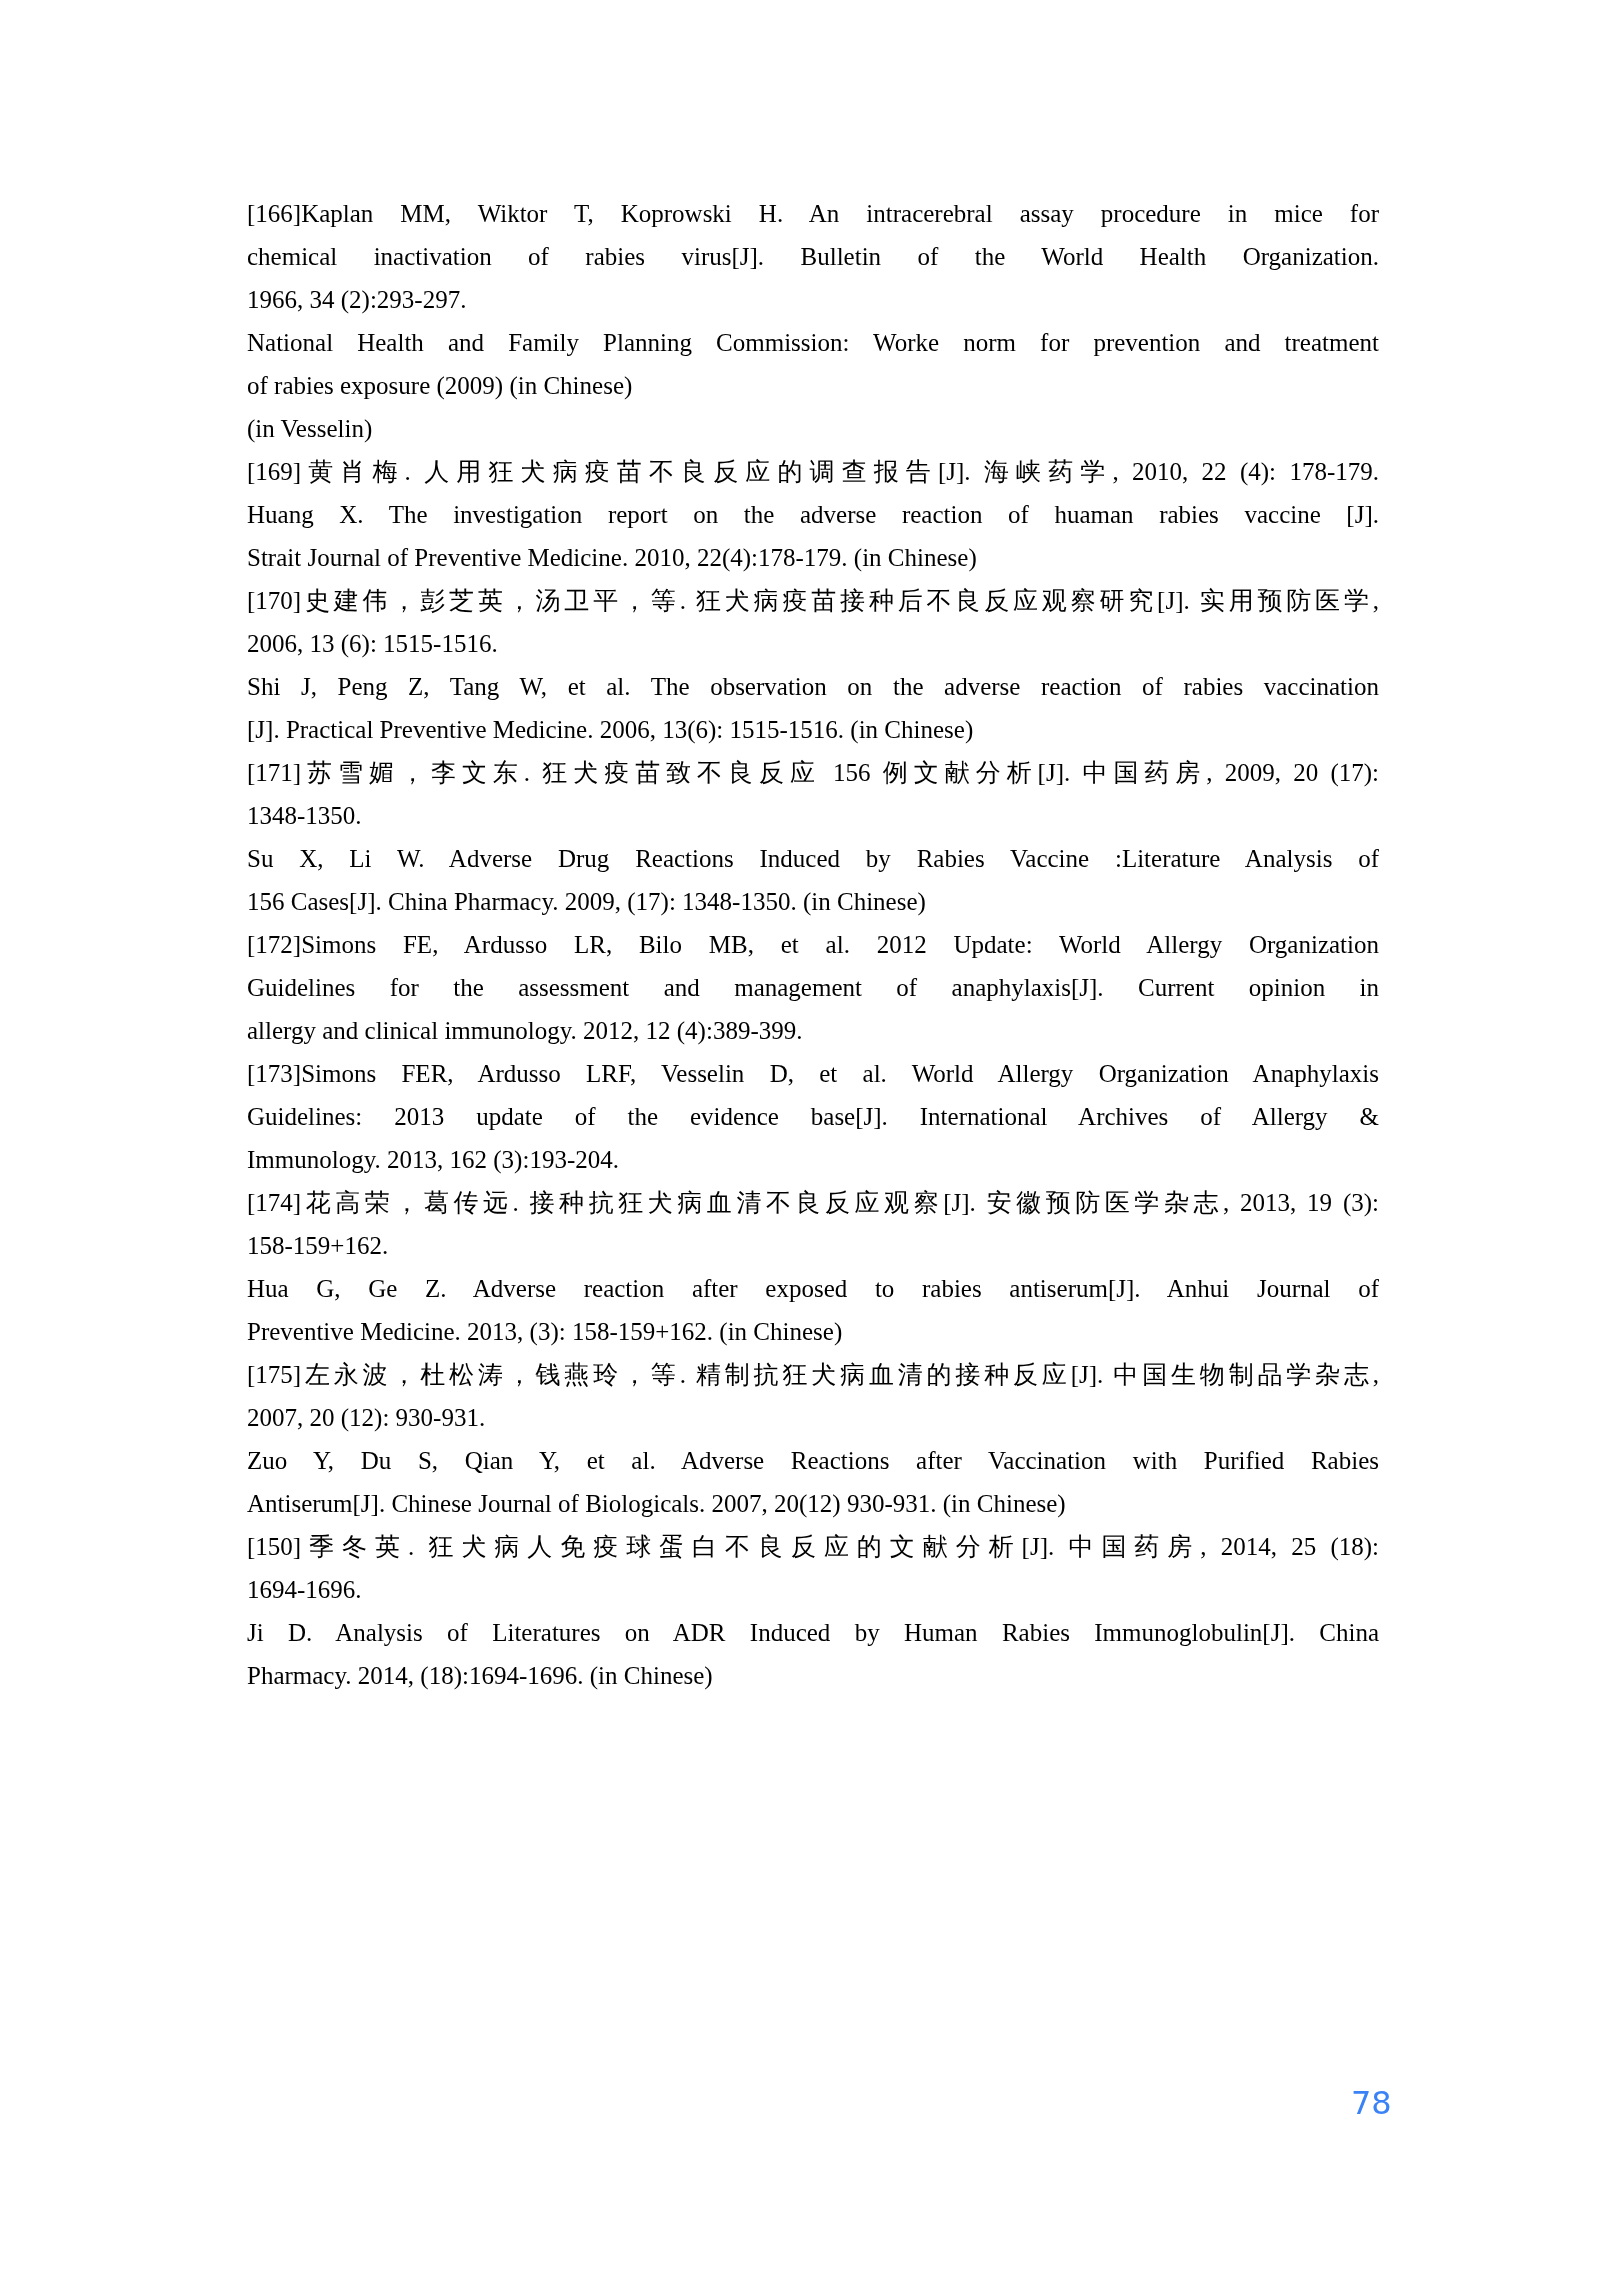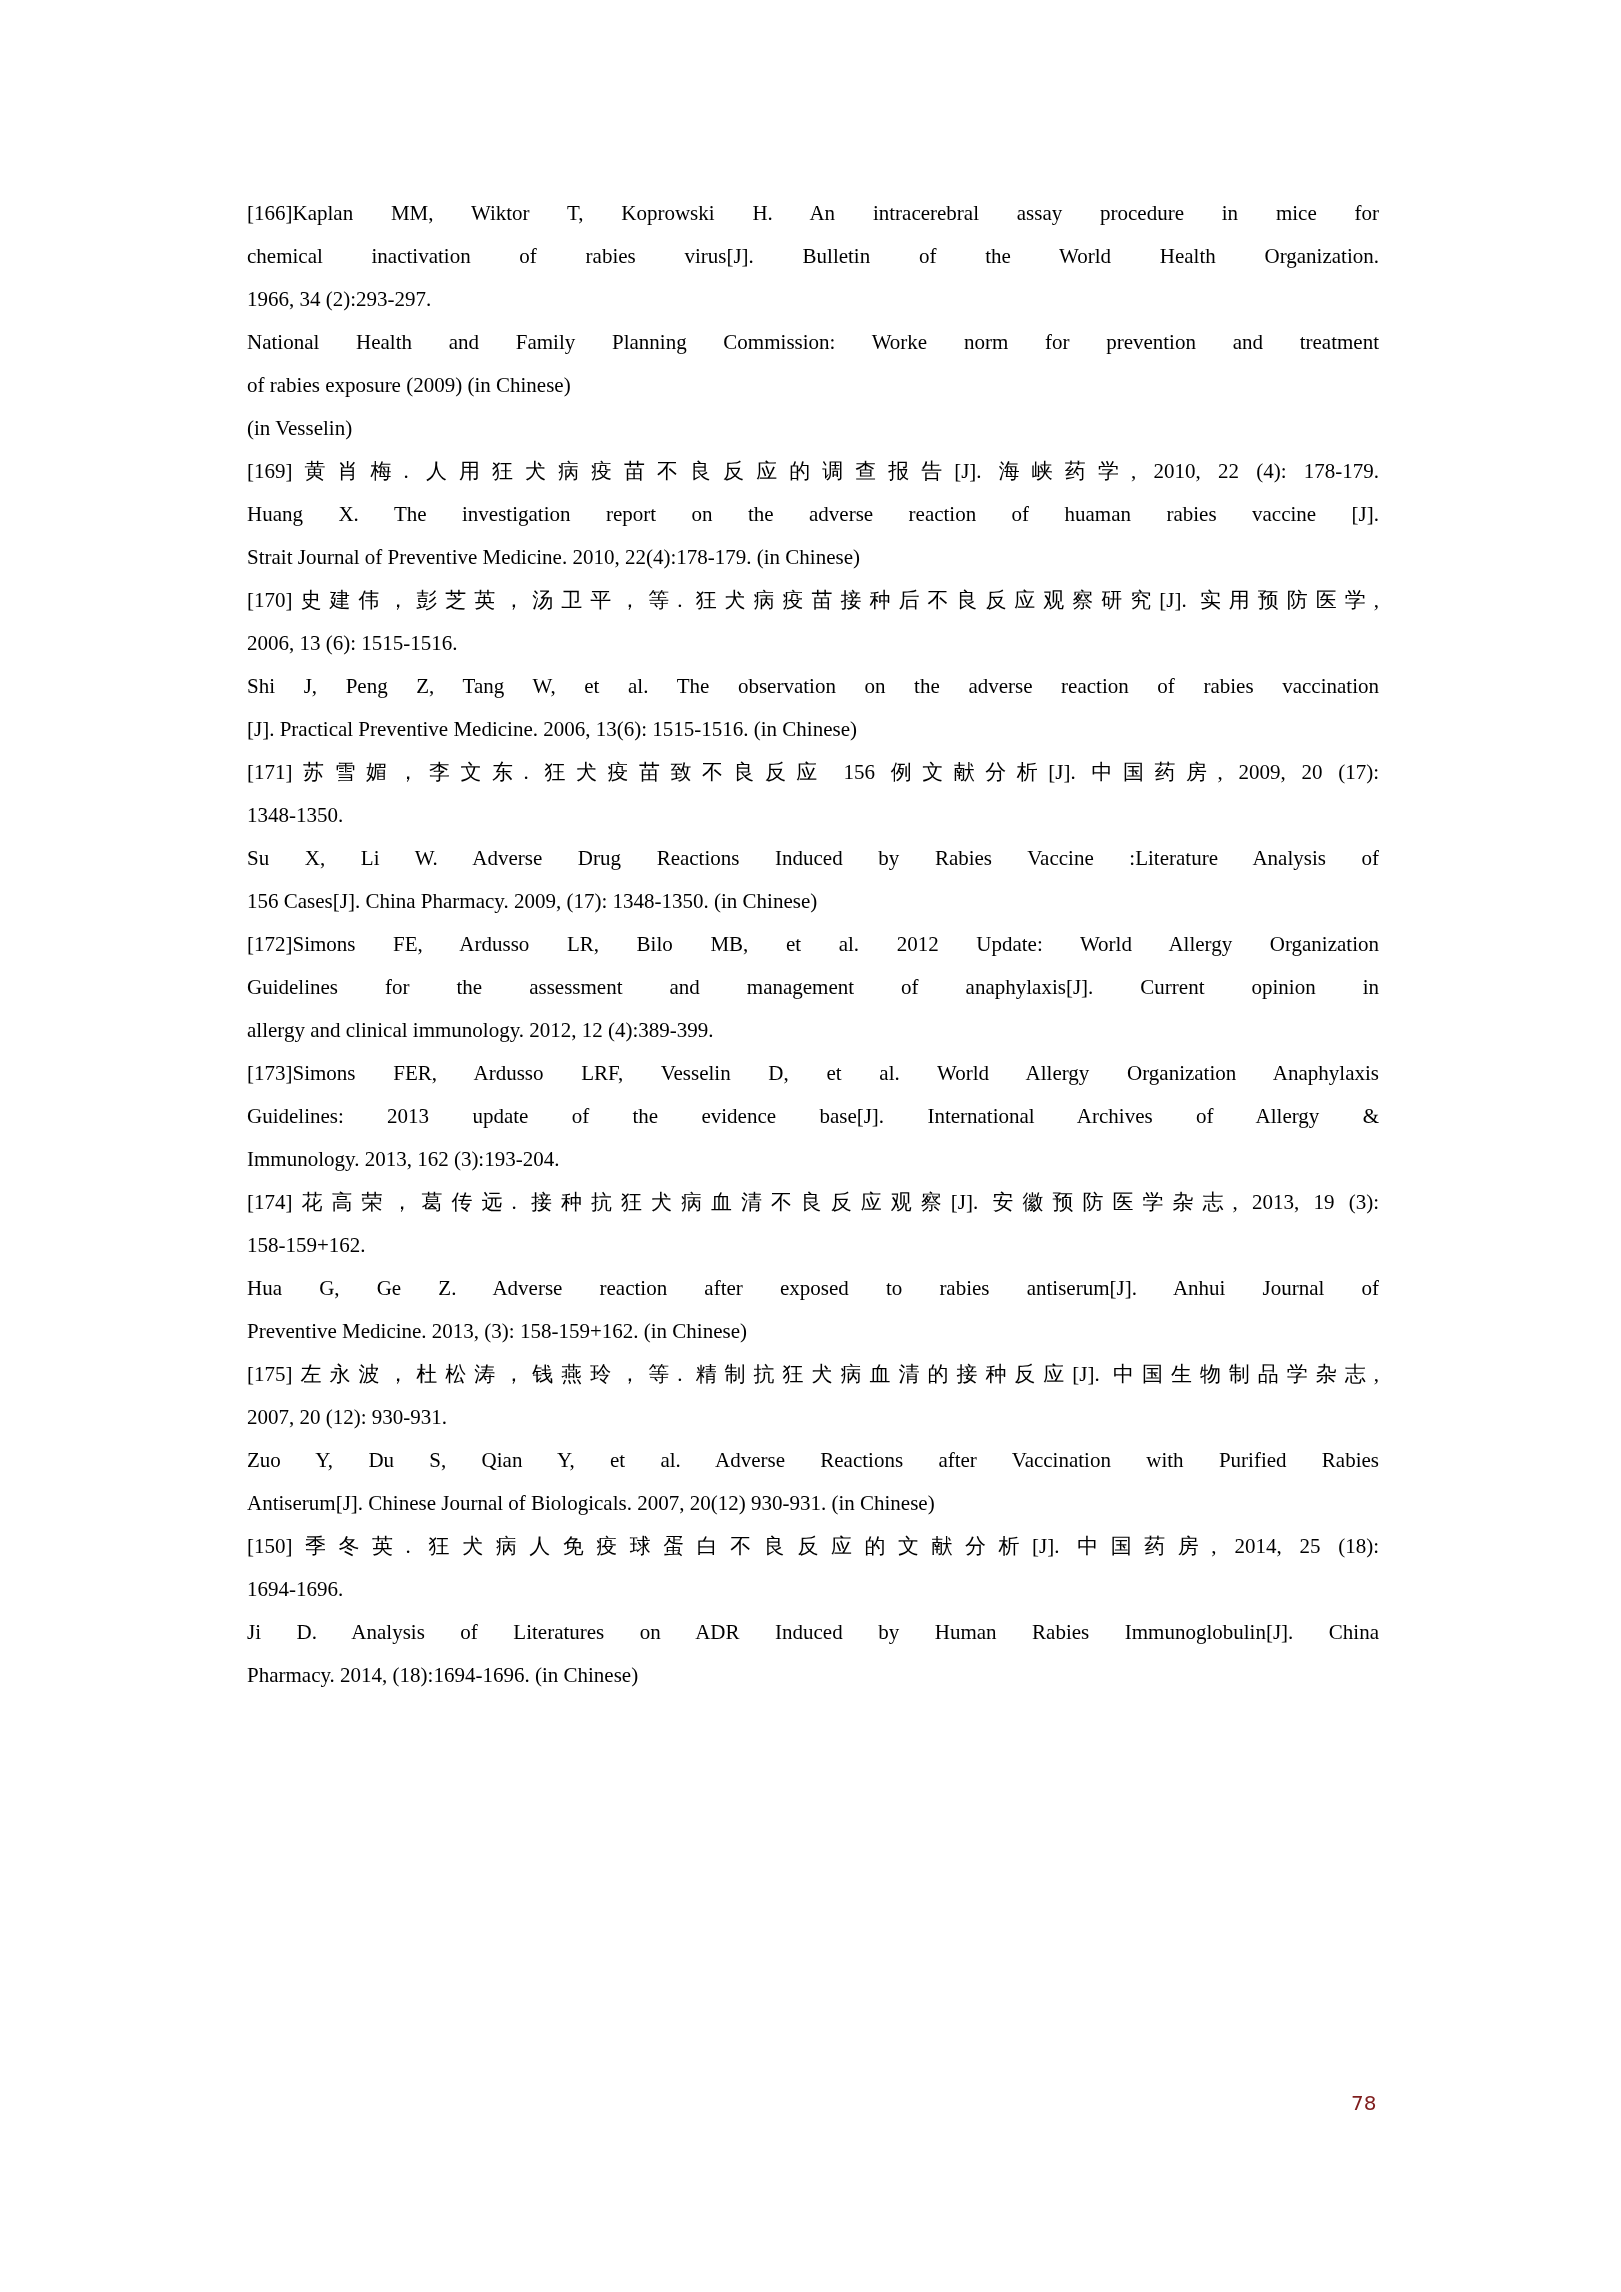--- a/index.html
+++ b/index.html
@@ -14,41 +14,41 @@
     background: #ffffff;
     color: #000000;
     font-family: "Liberation Serif", "DejaVu Serif", serif;
     overflow: hidden;
   }
   .text-block {
     position: absolute;
     left: 247px;
     top: 192px;
     width: 1132px;
-    font-size: 21px;
+    font-size: 25px;
   }
   .ln {
     height: 43px;
     line-height: 43px;
     overflow: hidden;
     white-space: normal;
     text-align: left;
   }
   .ln.j {
     text-align: justify;
     text-align-last: justify;
   }
   .page-num {
     position: absolute;
     left: 1351px;
     top: 2089px;
-    font-size: 20px;
+    font-size: 32px;
     line-height: 29px;
     font-family: "DejaVu Sans", "Liberation Sans", sans-serif;
-    color: #7f1d1d;
+    color: #3b82f6;
   }
 </style>
 </head>
 <body>
 
 <div class="page">
   <div class="text-block">
       <div>
         <div class="ln j">[166]Kaplan MM, Wiktor T, Koprowski H. An intracerebral assay procedure in mice for</div>
         <div class="ln j">chemical inactivation of rabies virus[J]. Bulletin of the World Health Organization.</div>

